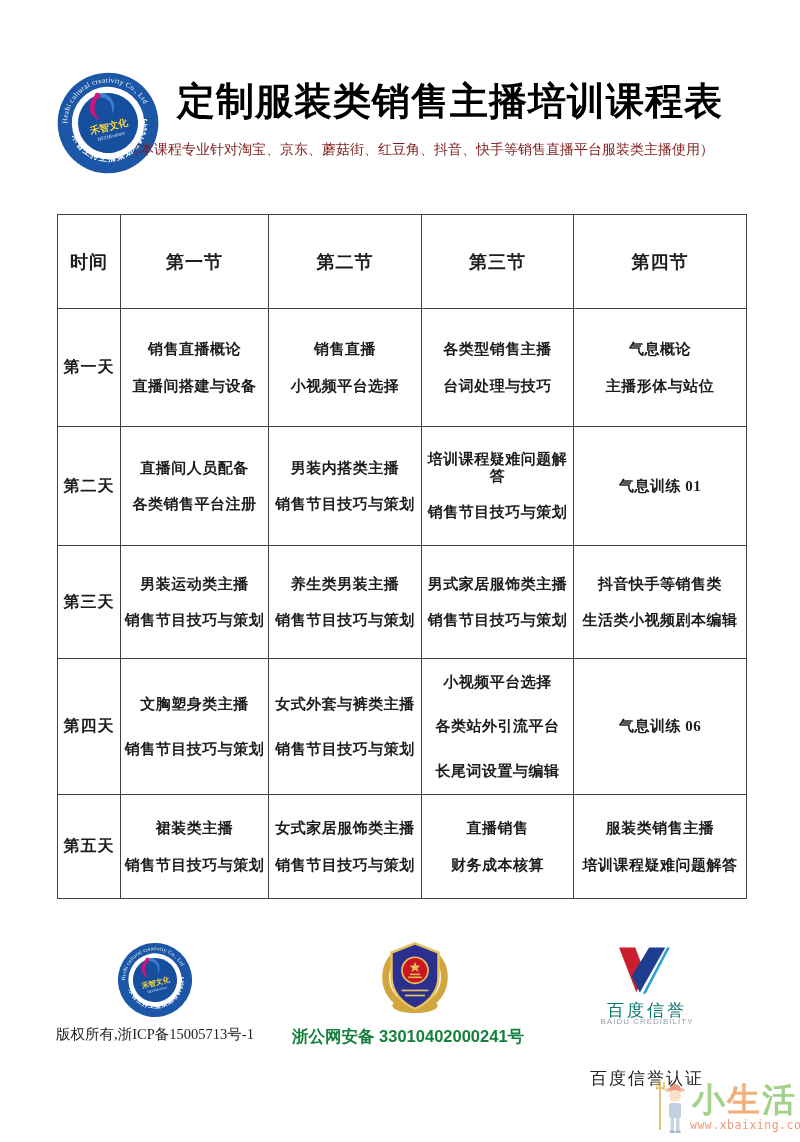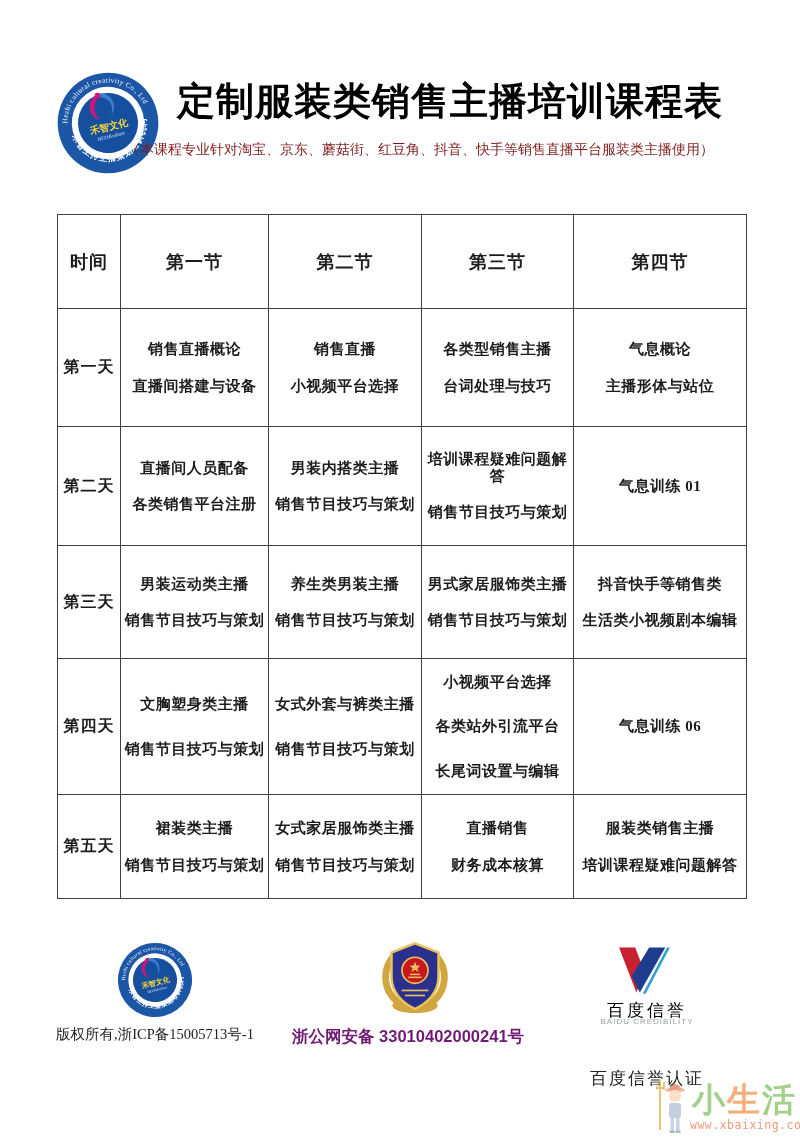--- a/index.html
+++ b/index.html
@@ -34,26 +34,26 @@
   tbody tr:nth-of-type(4) .cell-line + .cell-line { margin-top: 28px; }
 
   
   .footer-badge { position: absolute; left: 116px; top: 941px; width: 78px; height: 78px; }
   .footer-badge svg { width: 100%; height: 100%; }
   .copyright-text { position: absolute; left: 43px; top: 1025px; width: 224px; text-align: center;
                     font-size: 14.5px; color: #222; white-space: nowrap; }
   .police-badge { position: absolute; left: 373px; top: 933px; width: 84px; height: 88px; }
   .police-badge svg { width: 100%; height: 100%; }
   .police-text { position: absolute; left: 292px; top: 1026px; width: 230px; text-align: center;
-                 font-size: 16.5px; font-weight: 700; color: #701a75; white-space: nowrap;
+                 font-size: 16.5px; font-weight: 700; color: #15803d; white-space: nowrap;
                  font-family: "Liberation Sans", "DejaVu Sans", sans-serif; }
   .baidu-logo { position: absolute; left: 606px; top: 944px; width: 70px; height: 52px; }
   .baidu-logo svg { width: 100%; height: 100%; }
   .baidu-name { position: absolute; left: 572px; top: 999px; width: 150px; text-align: center;
-                font-size: 17px; letter-spacing: 3px; color: #000000; }
+                font-size: 17px; letter-spacing: 3px; color: #0f766e; }
   .baidu-name-en { position: absolute; left: 572px; top: 1017px; width: 150px; text-align: center;
                    font-size: 8px; letter-spacing: 1px; color: var(--baidu-gray, #9aa0a6);
                    font-family: "Liberation Sans", "DejaVu Sans", sans-serif; }
   .baidu-caption { position: absolute; left: 572px; top: 1028px; width: 150px; text-align: center;
                    font-size: 17px; letter-spacing: 2px; color: #222; margin-top: 39px; }
 
   
   .watermark { position: absolute; left: 656px; top: 1074px; width: 140px; height: 64px; }
   .wm-figure { position: absolute; left: 0; top: 4px; width: 34px; height: 60px; opacity: 0.75; }
   .wm-name { position: absolute; left: 36px; top: 4px; width: 100px; font-size: 33px; font-weight: 700;

